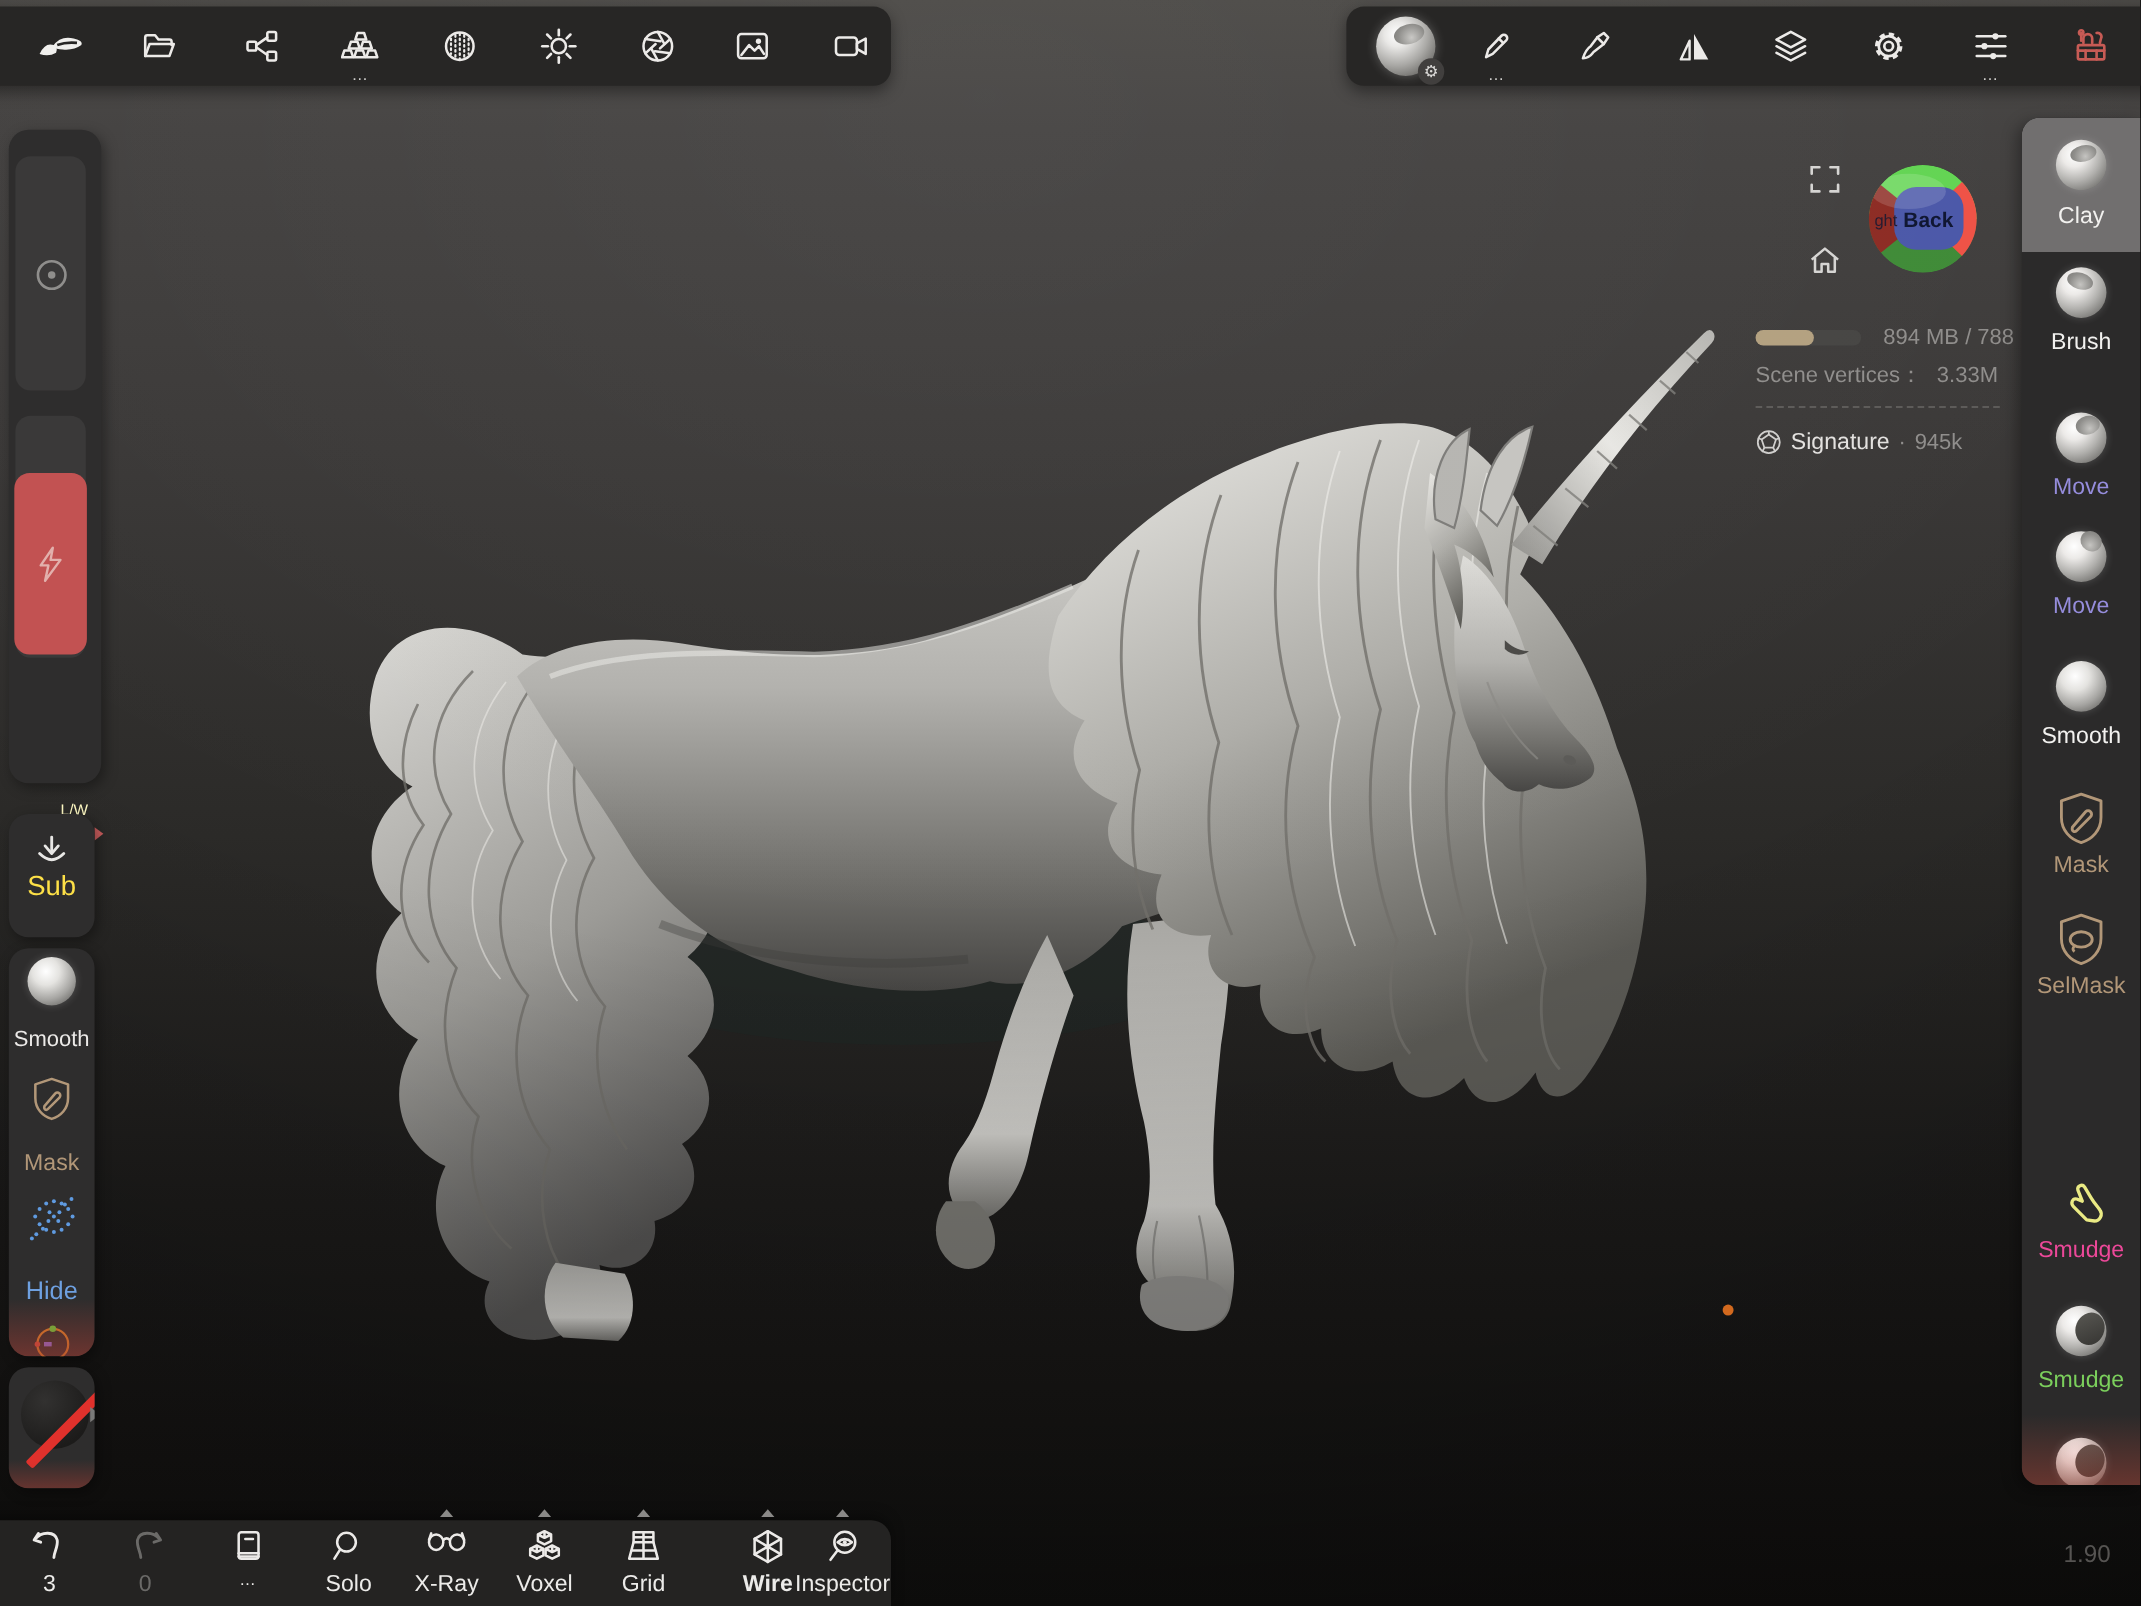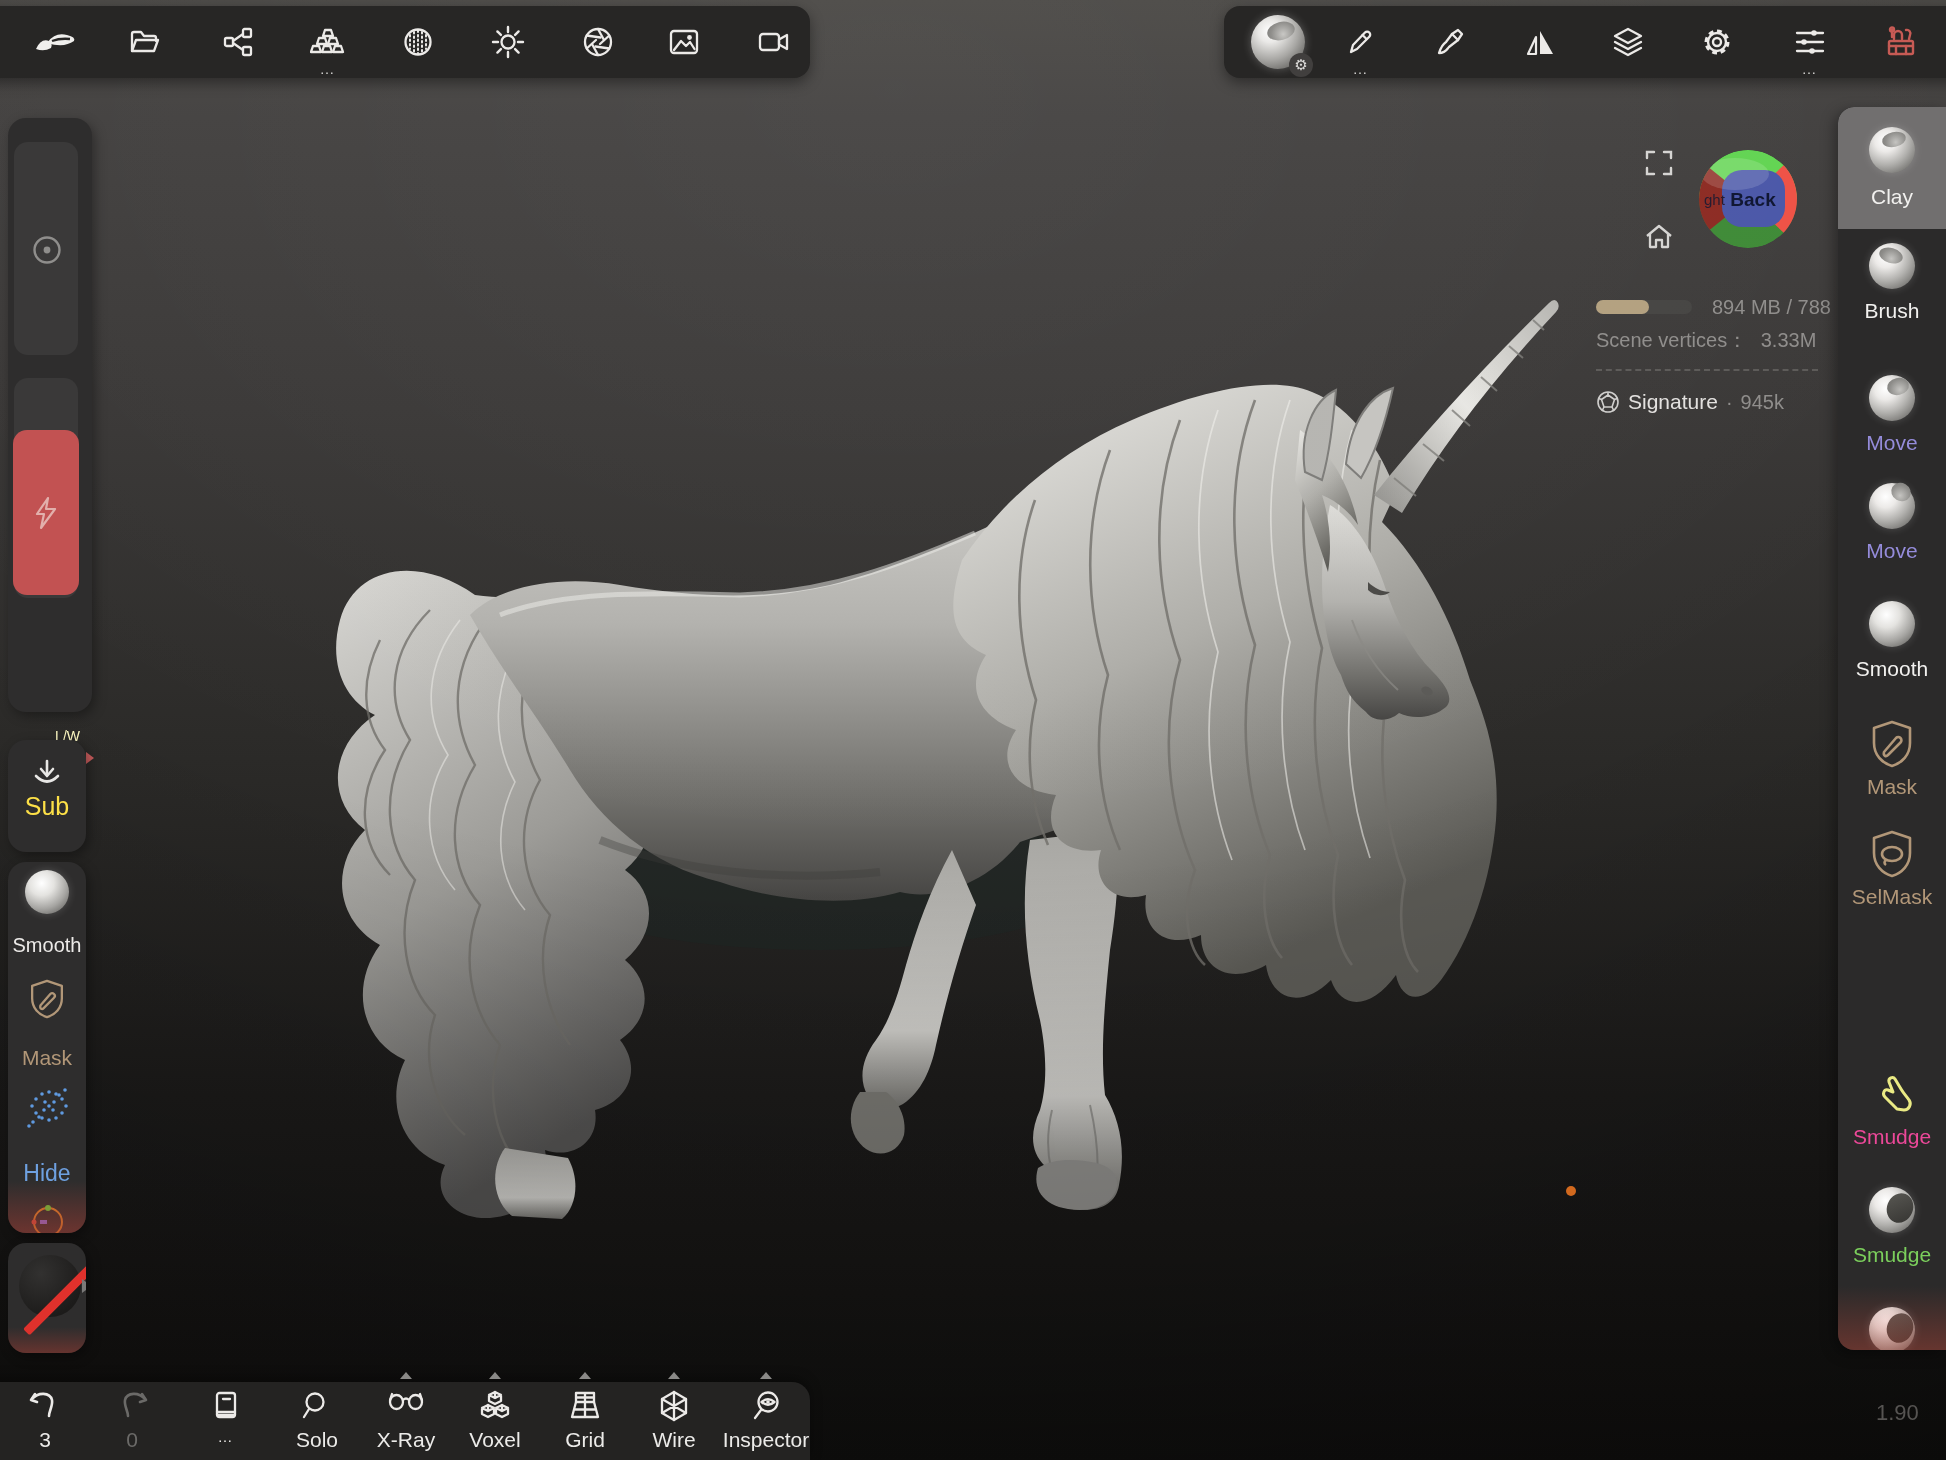--- a/index.html
+++ b/index.html
@@ -635,21 +635,21 @@
       <div class="blabel">Voxel</div>
     </div>
     <div class="bitem" style="left:565px;">
       <div class="hint-tri"></div>
       <svg class="bicon stk" width="34" height="30" viewBox="0 0 34 30">
         <path d="M8,3 H26 V12 H8 Z M17,3 V12 M8,7.5 H26"></path>
         <path d="M8,12 L4,27 H30 L26,12 M17,12 V27 M6,19.5 H28"></path>
       </svg>
       <div class="blabel">Grid</div>
     </div>
-    <div class="bitem" style="left:654px;">
+    <div class="bitem" style="left:678px;font-weight:bold;">
       <div class="hint-tri"></div>
       <svg class="bicon stk" width="34" height="32" viewBox="0 0 34 32">
         <polygon points="17,2 29,9 29,23 17,30 5,23 5,9"></polygon>
         <path d="M17,2 L17,30 M5,9 L29,23 M29,9 L5,23 M5,9 L17,16 L29,9 M5,23 L17,16 L29,23"></path>
       </svg>
       <div class="blabel">Wire</div>
     </div>
     <div class="bitem" style="left:746px;">
       <div class="hint-tri"></div>
       <svg class="bicon stk" width="34" height="32" viewBox="0 0 34 32">

